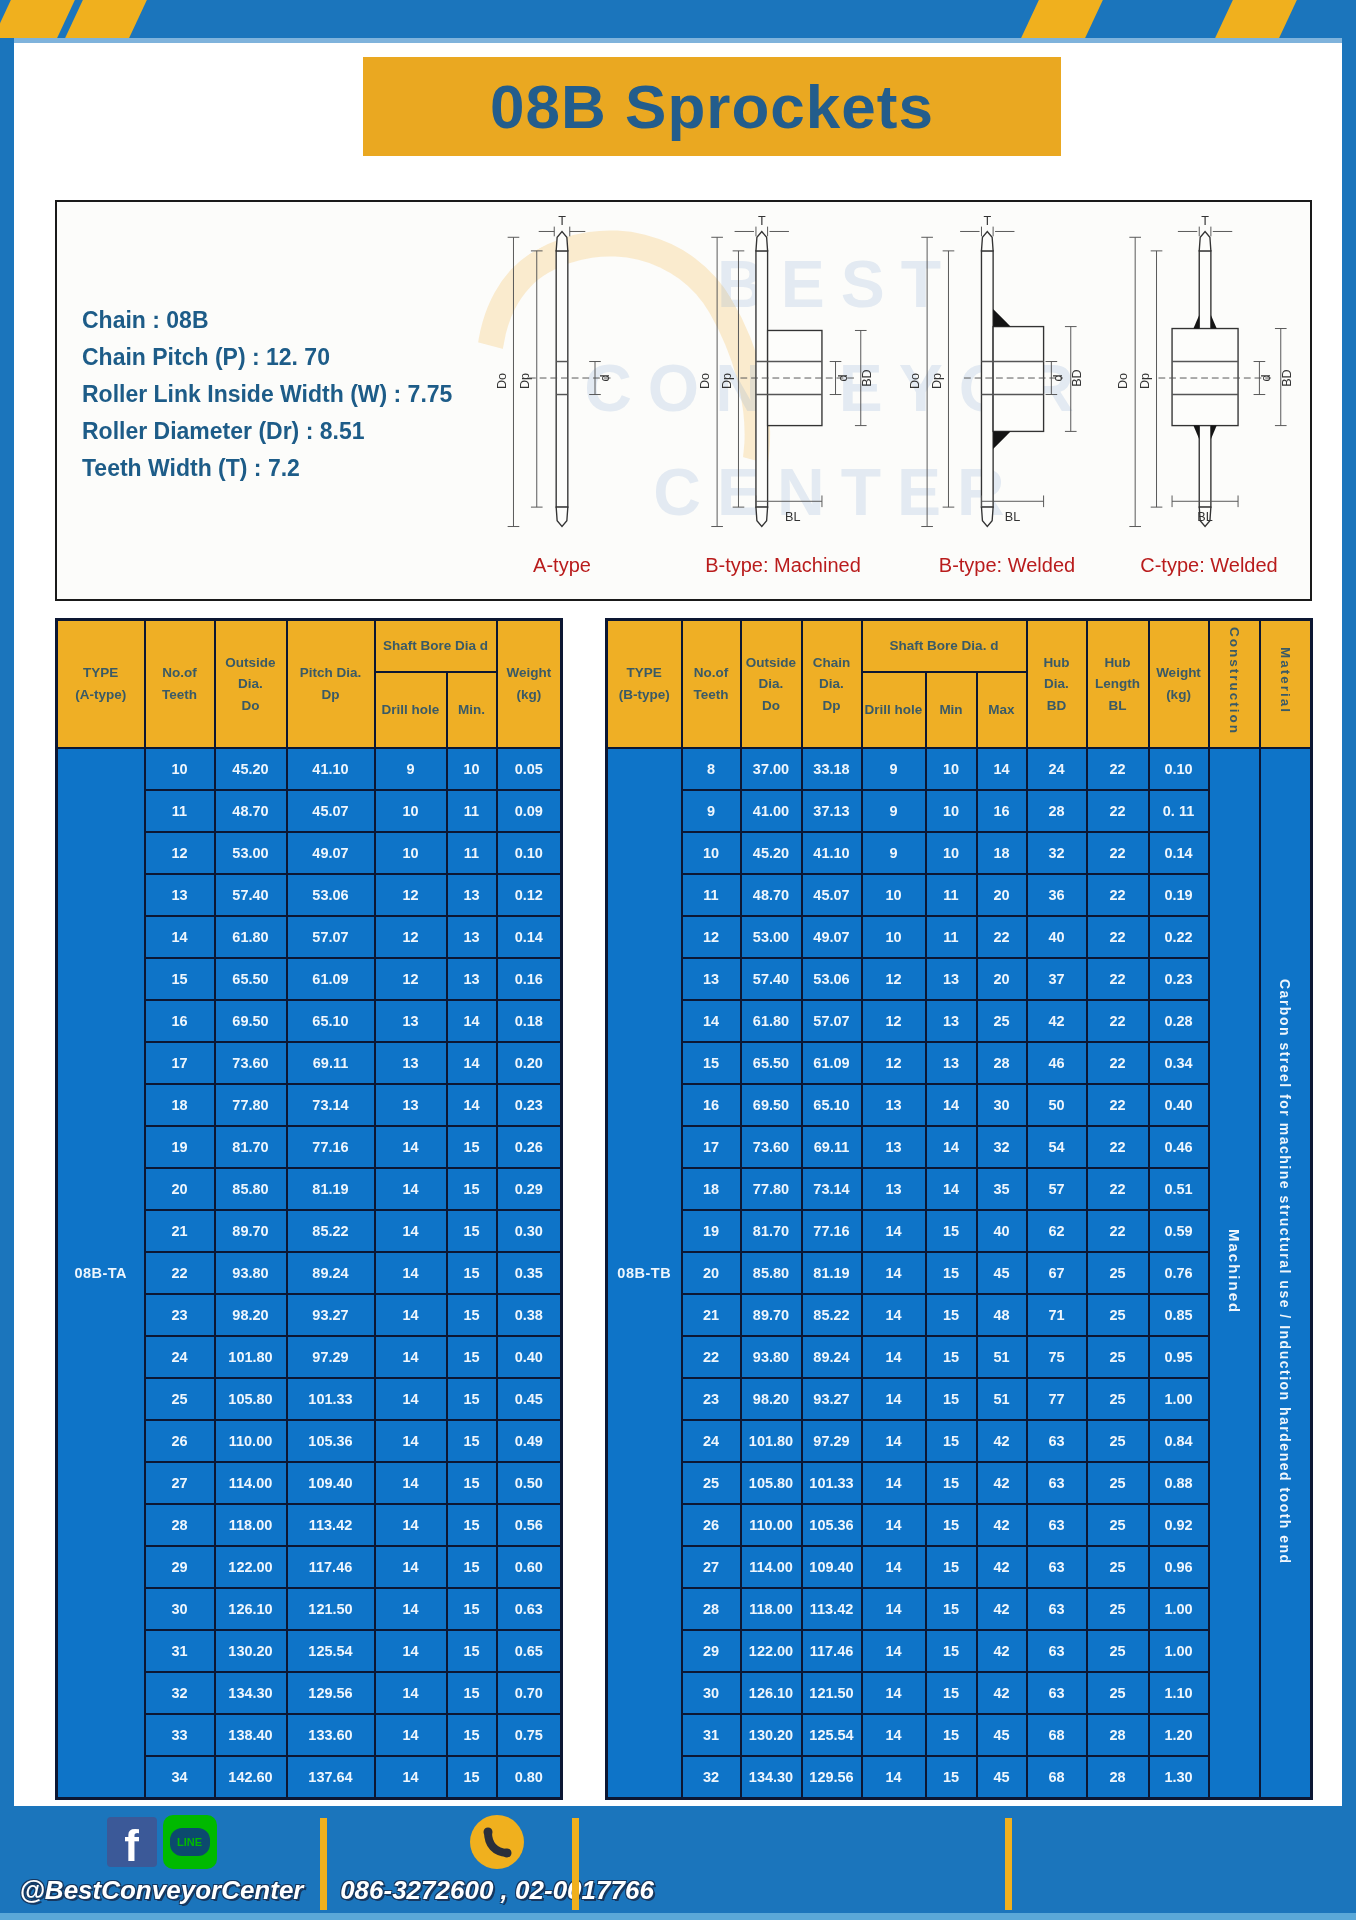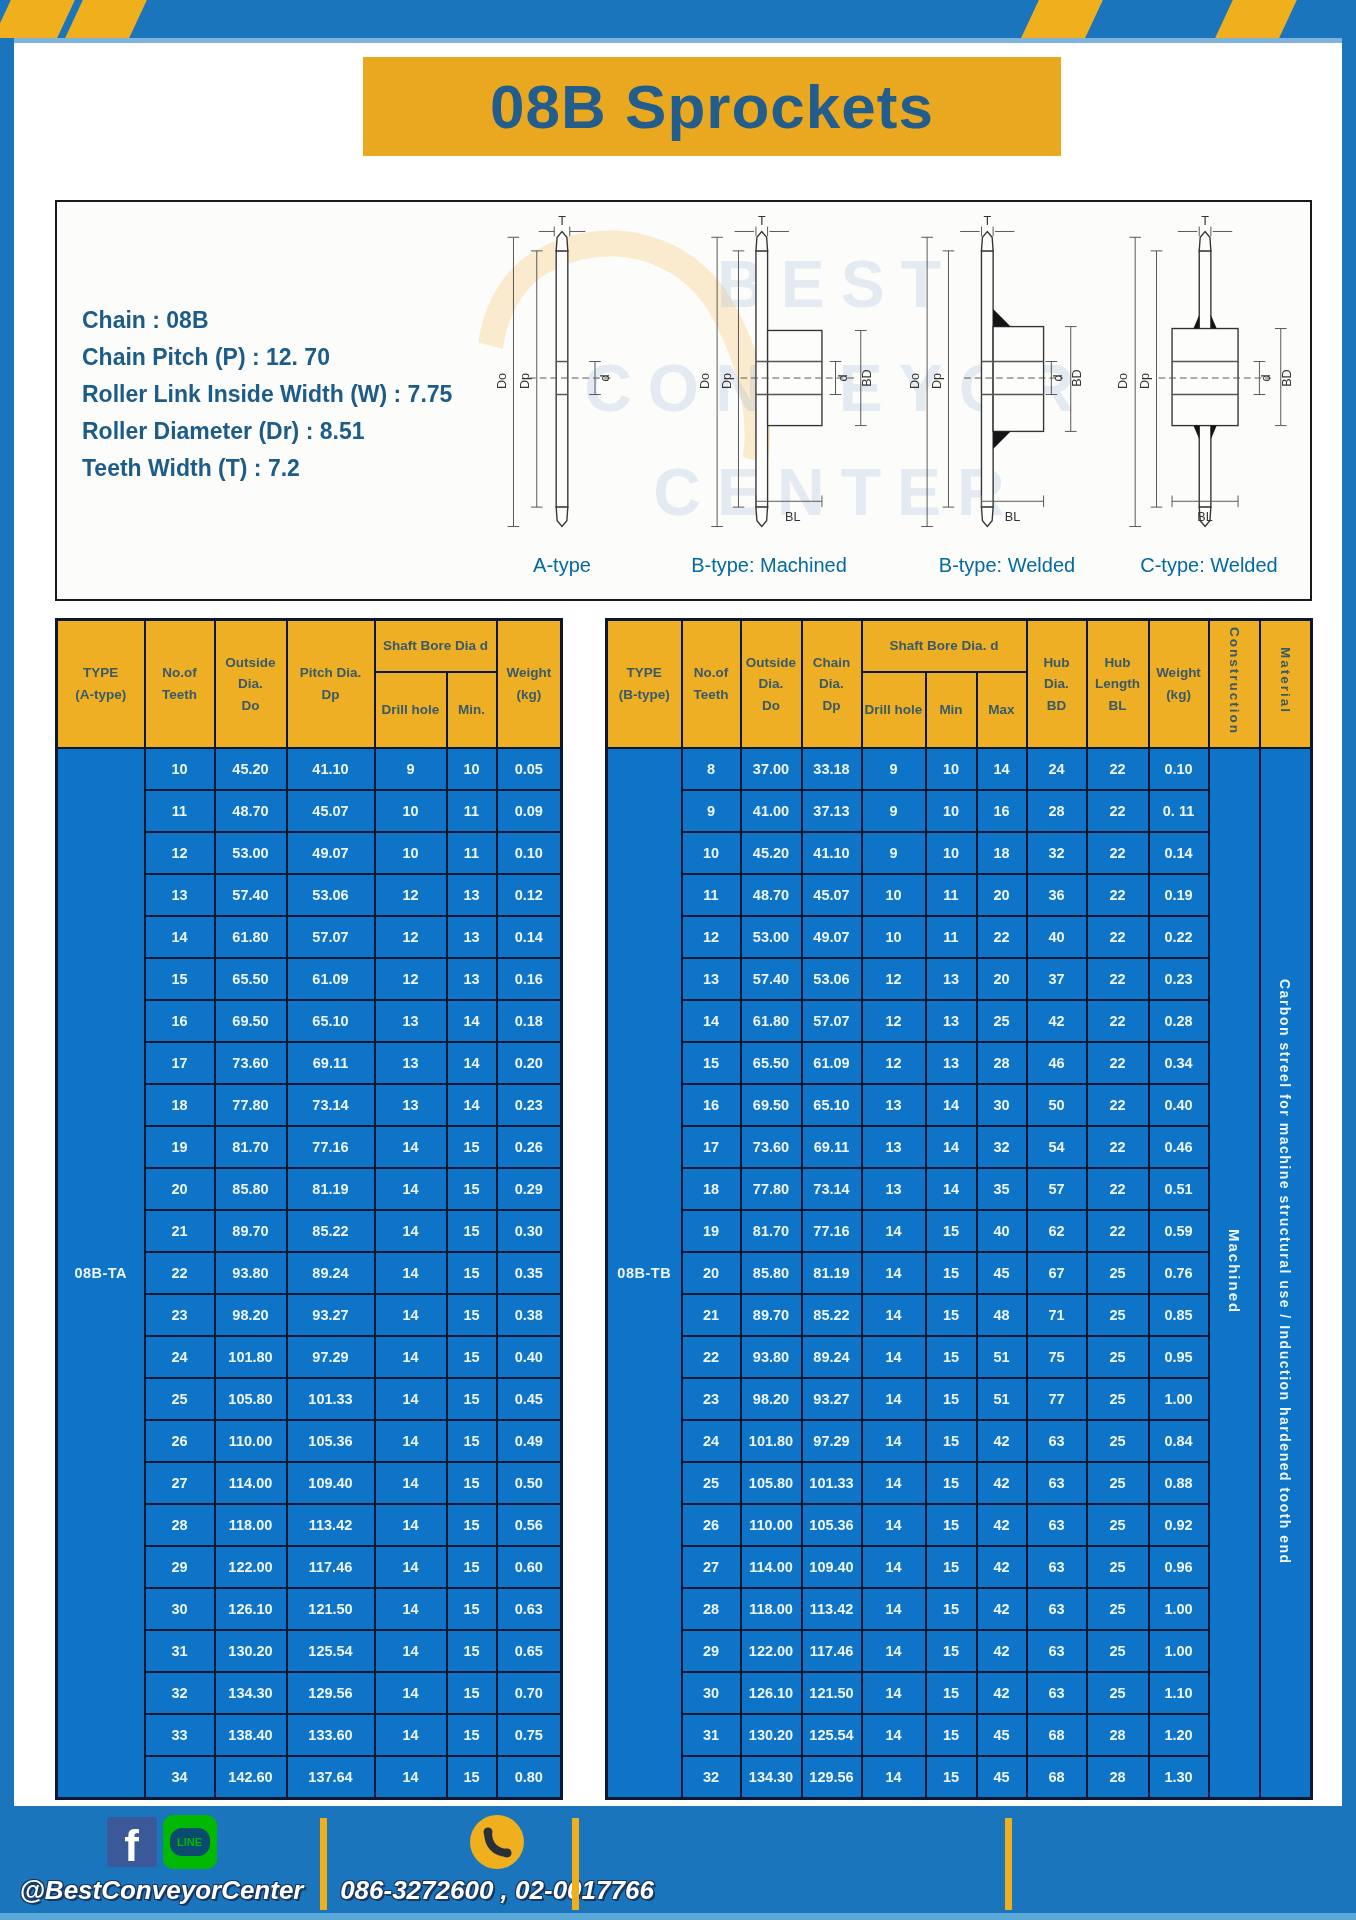--- a/index.html
+++ b/index.html
@@ -23,21 +23,21 @@
   #watermark{position:absolute;left:470px;top:30px;width:620px;text-align:center;z-index:0;
     color:rgba(130,165,210,0.20);font-weight:bold;font-size:66px;letter-spacing:16px;line-height:104px;}
   #wm-swoosh{position:absolute;left:420px;top:25px;width:240px;height:300px;z-index:0;
     border:26px solid rgba(242,190,95,0.28);border-radius:50% 50% 50% 50%/60% 40% 60% 40%;
     border-left-color:transparent;border-bottom-color:transparent;transform:rotate(-30deg);}
   .dwg{position:absolute;z-index:1;}
   .dim{stroke:#555;stroke-width:1;fill:none;}
   .plate{fill:#fdfdfb;stroke:#333;stroke-width:1.4;}
   .weld{fill:#141414;stroke:none;}
   text.dl{font-size:13px;fill:#333;}
-  .cap{position:absolute;width:180px;text-align:center;top:352px;font-size:20px;color:#0369a1;z-index:1;}
+  .cap{position:absolute;width:180px;text-align:center;top:352px;font-size:20px;color:#b91c1c;z-index:1;}
   
   table.data-table{position:absolute;border-collapse:collapse;table-layout:fixed;border:3px solid #0c1733;}
   table.data-table th{background:#efaf25;color:#3a5a66;font-weight:bold;font-size:13.5px;
     border:2px solid #0c1733;text-align:center;vertical-align:middle;white-space:pre-line;
     line-height:1.6;padding:0;overflow:hidden;}
   table.data-table td{background:#0e74c8;color:#eef6fd;font-weight:bold;font-size:14.5px;
     border:2px solid #0c1733;text-align:center;vertical-align:middle;height:40px;padding:0;overflow:hidden;}
   #table-a{left:55px;top:618px;width:505px;}
   #table-b{left:605px;top:618px;width:705px;}
   th.h1{height:50px;} th.h2{height:74px;margin-top:20px;}
@@ -151,21 +151,21 @@
       <text class="dl" transform="rotate(-90 152 169)" x="152" y="169" text-anchor="middle">d</text>
       <line class="dim" x1="166" y1="120" x2="166" y2="218"></line>
       <line class="dim" x1="160" y1="120" x2="172" y2="120"></line>
         <line class="dim" x1="160" y1="218" x2="172" y2="218"></line>
       <text class="dl" transform="rotate(-90 177 169)" x="177" y="169" text-anchor="middle">BD</text>
       <line class="dim" x1="58" y1="296" x2="126" y2="296"></line>
       <line class="dim" x1="58" y1="290" x2="58" y2="302"></line>
         <line class="dim" x1="126" y1="290" x2="126" y2="302"></line>
       <text class="dl" x="96" y="316" text-anchor="middle">BL</text>
     </svg>
-    <div class="cap" style="left:622px">B-type: Machined</div>
+    <div class="cap" style="left:636px">B-type: Machined</div>
 
     <svg class="dwg" style="left:850px;top:12px" width="180" height="330" viewBox="0 0 180 340">
       <text class="dl" x="80" y="11" text-anchor="middle">T</text>
       <line class="dim" x1="52" y1="18" x2="72" y2="18"></line>
         <line class="dim" x1="88" y1="18" x2="108" y2="18"></line>
       <line class="dim" x1="74" y1="13" x2="74" y2="23"></line>
         <line class="dim" x1="86" y1="13" x2="86" y2="23"></line>
       <line class="dim" x1="18" y1="24" x2="18" y2="322"></line>
       <line class="dim" x1="12" y1="24" x2="24" y2="24"></line>
         <line class="dim" x1="12" y1="322" x2="24" y2="322"></line>

